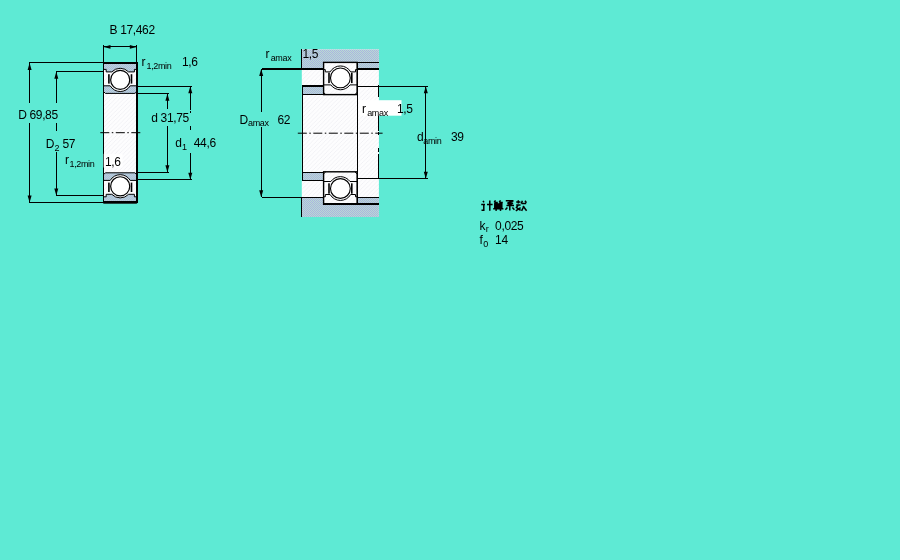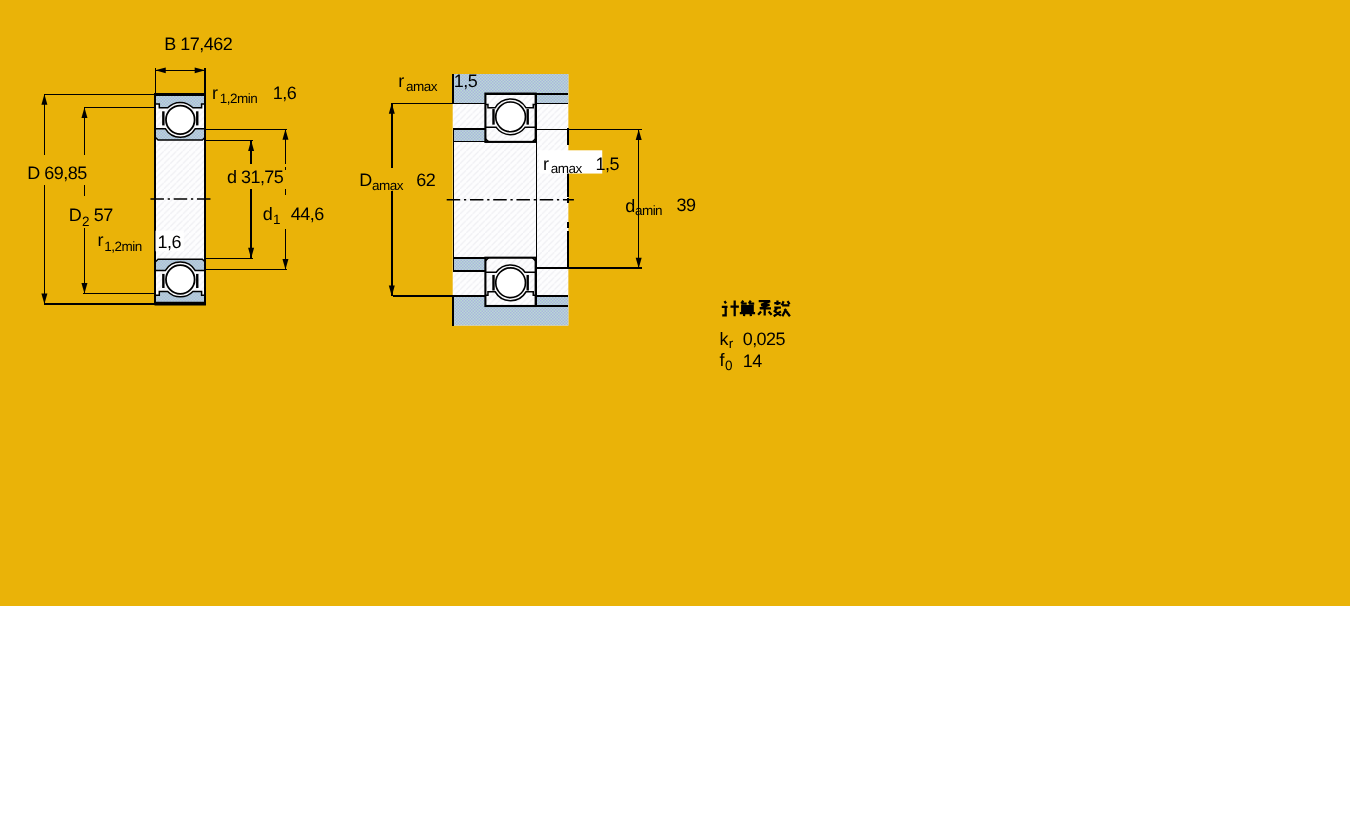--- a/index.html
+++ b/index.html
@@ -1,16 +1,16 @@
 <!DOCTYPE html>
 <html><head>
 <meta charset="utf-8">
 <style>
   html,body{margin:0;padding:0;background:#ffffff;}
-  .wrap{position:relative;width:900px;height:404px;background:#eab308;overflow:hidden;}
+  .wrap{position:relative;width:900px;height:560px;background:#5eead4;overflow:hidden;}
   svg{position:absolute;left:0;top:0;}
   text{font-family:"Liberation Sans", sans-serif;fill:#000;letter-spacing:-0.35px;}
 </style>
 </head>
 <body>
 <div class="wrap">
 <svg width="900" height="560" viewBox="0 0 900 560">
 <defs>
   <pattern id="hat" width="4.2" height="4.2" patternUnits="userSpaceOnUse">
     <rect width="4.2" height="4.2" fill="#fdfdfe"></rect>

